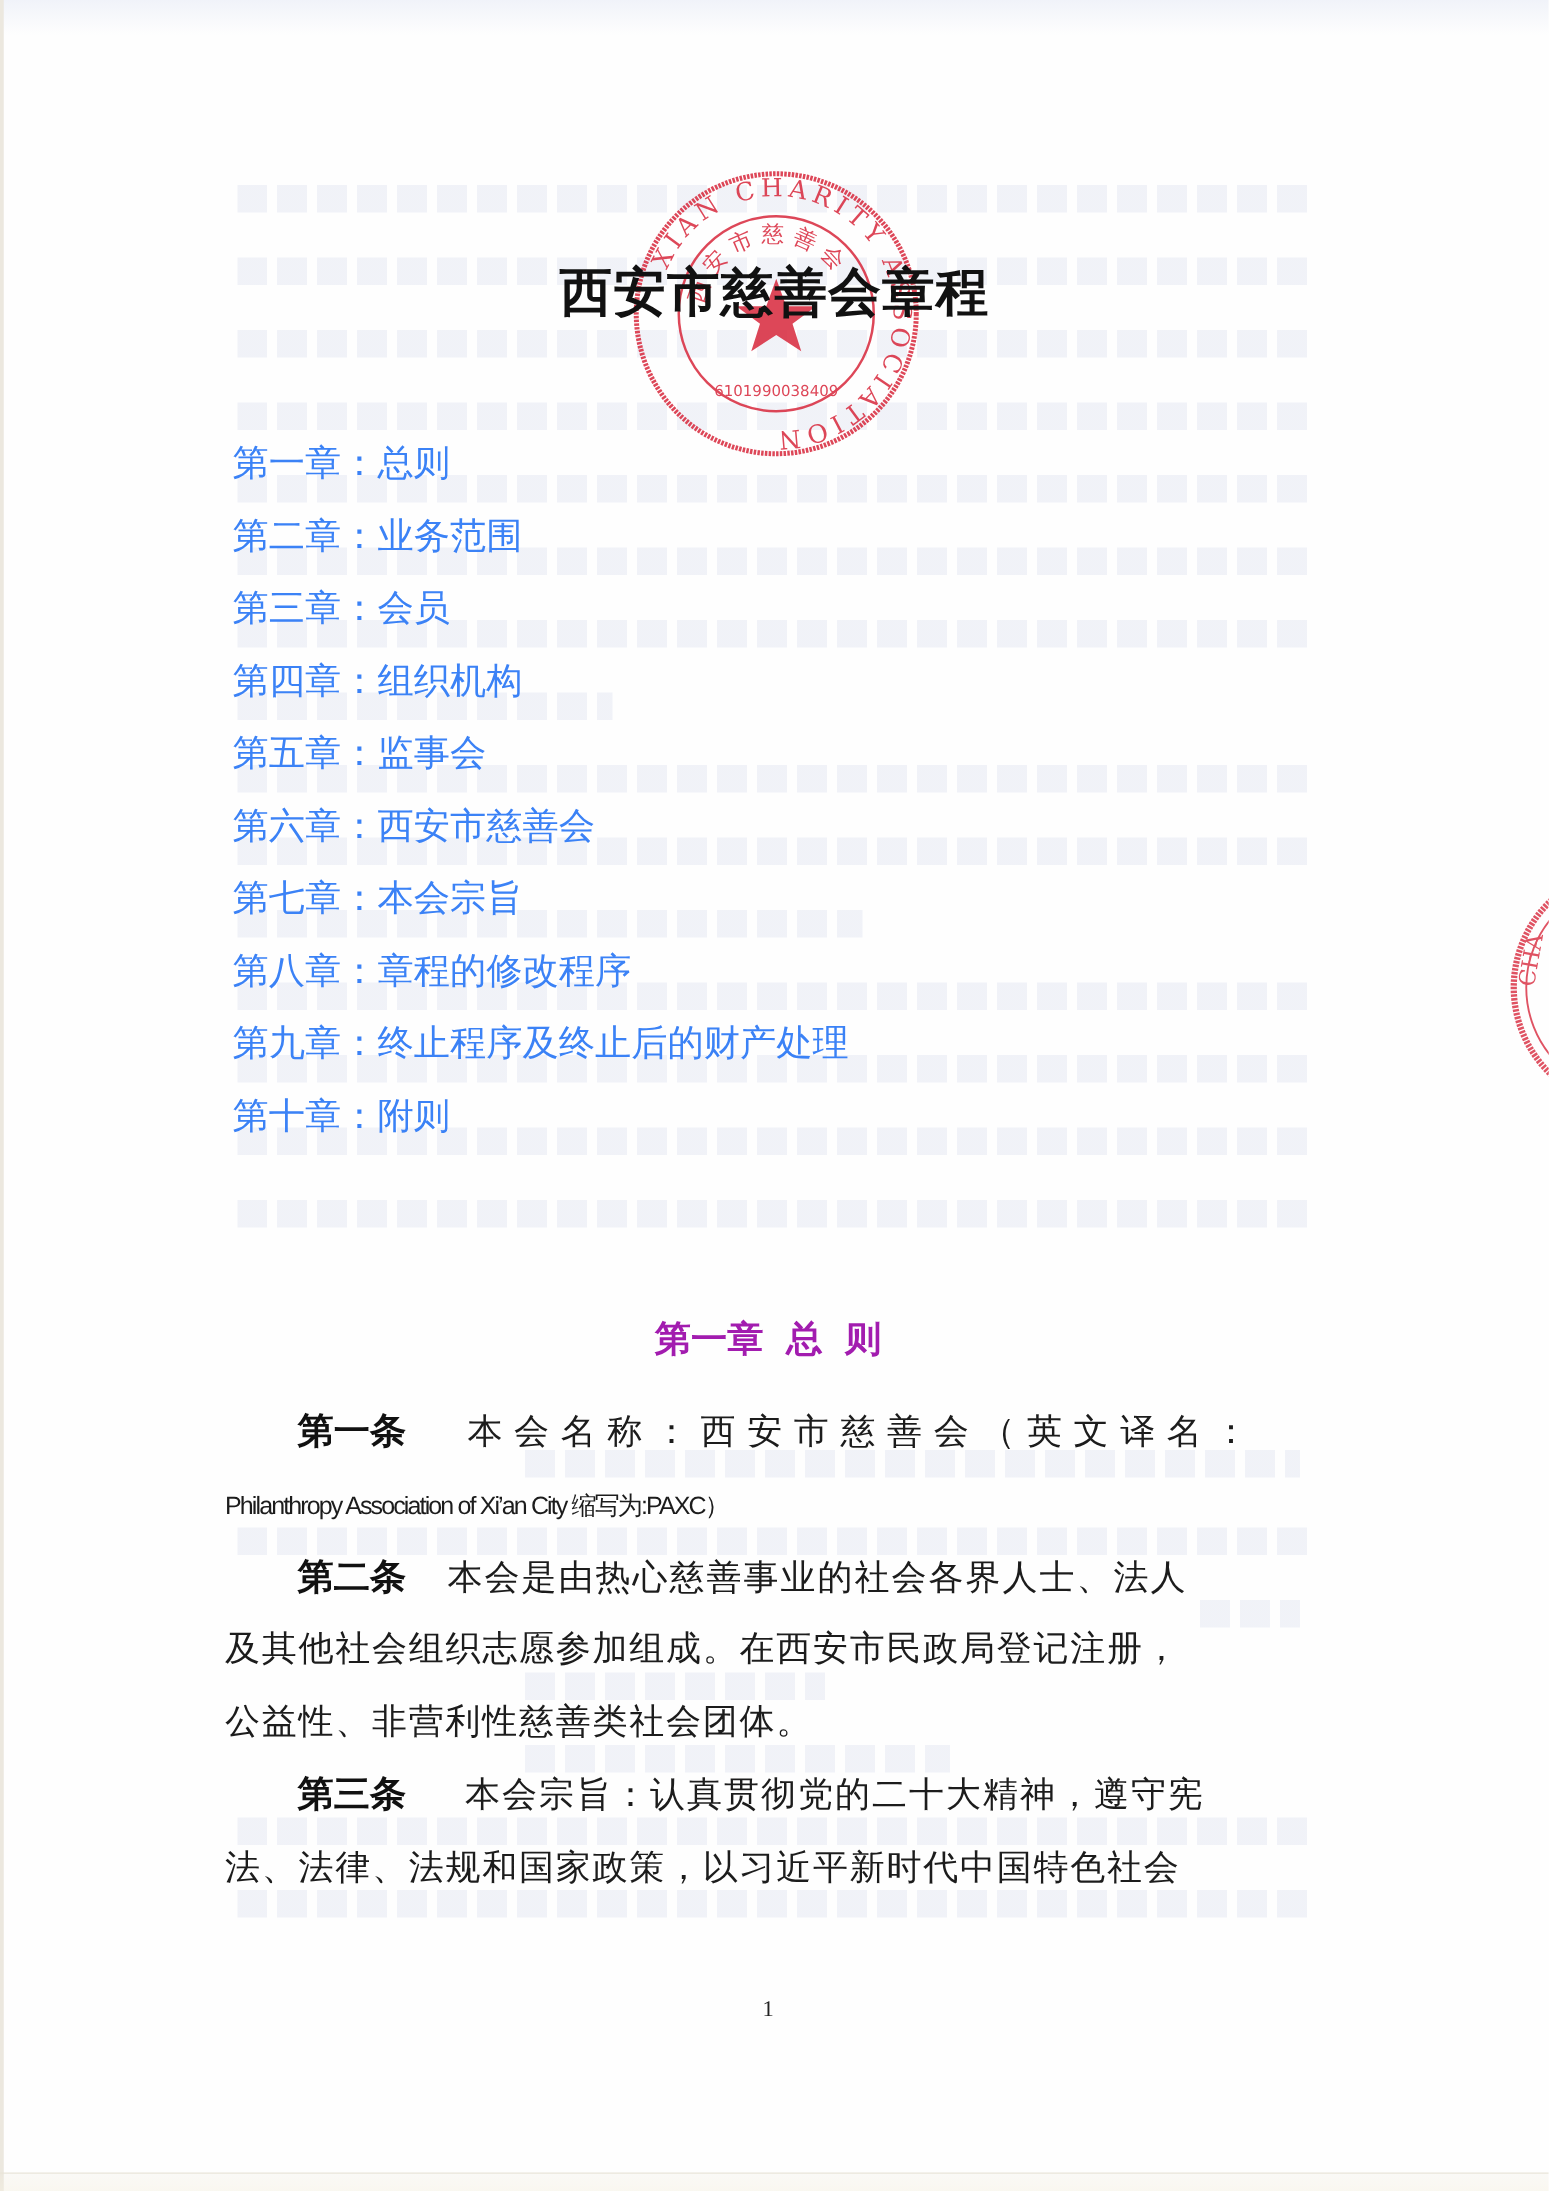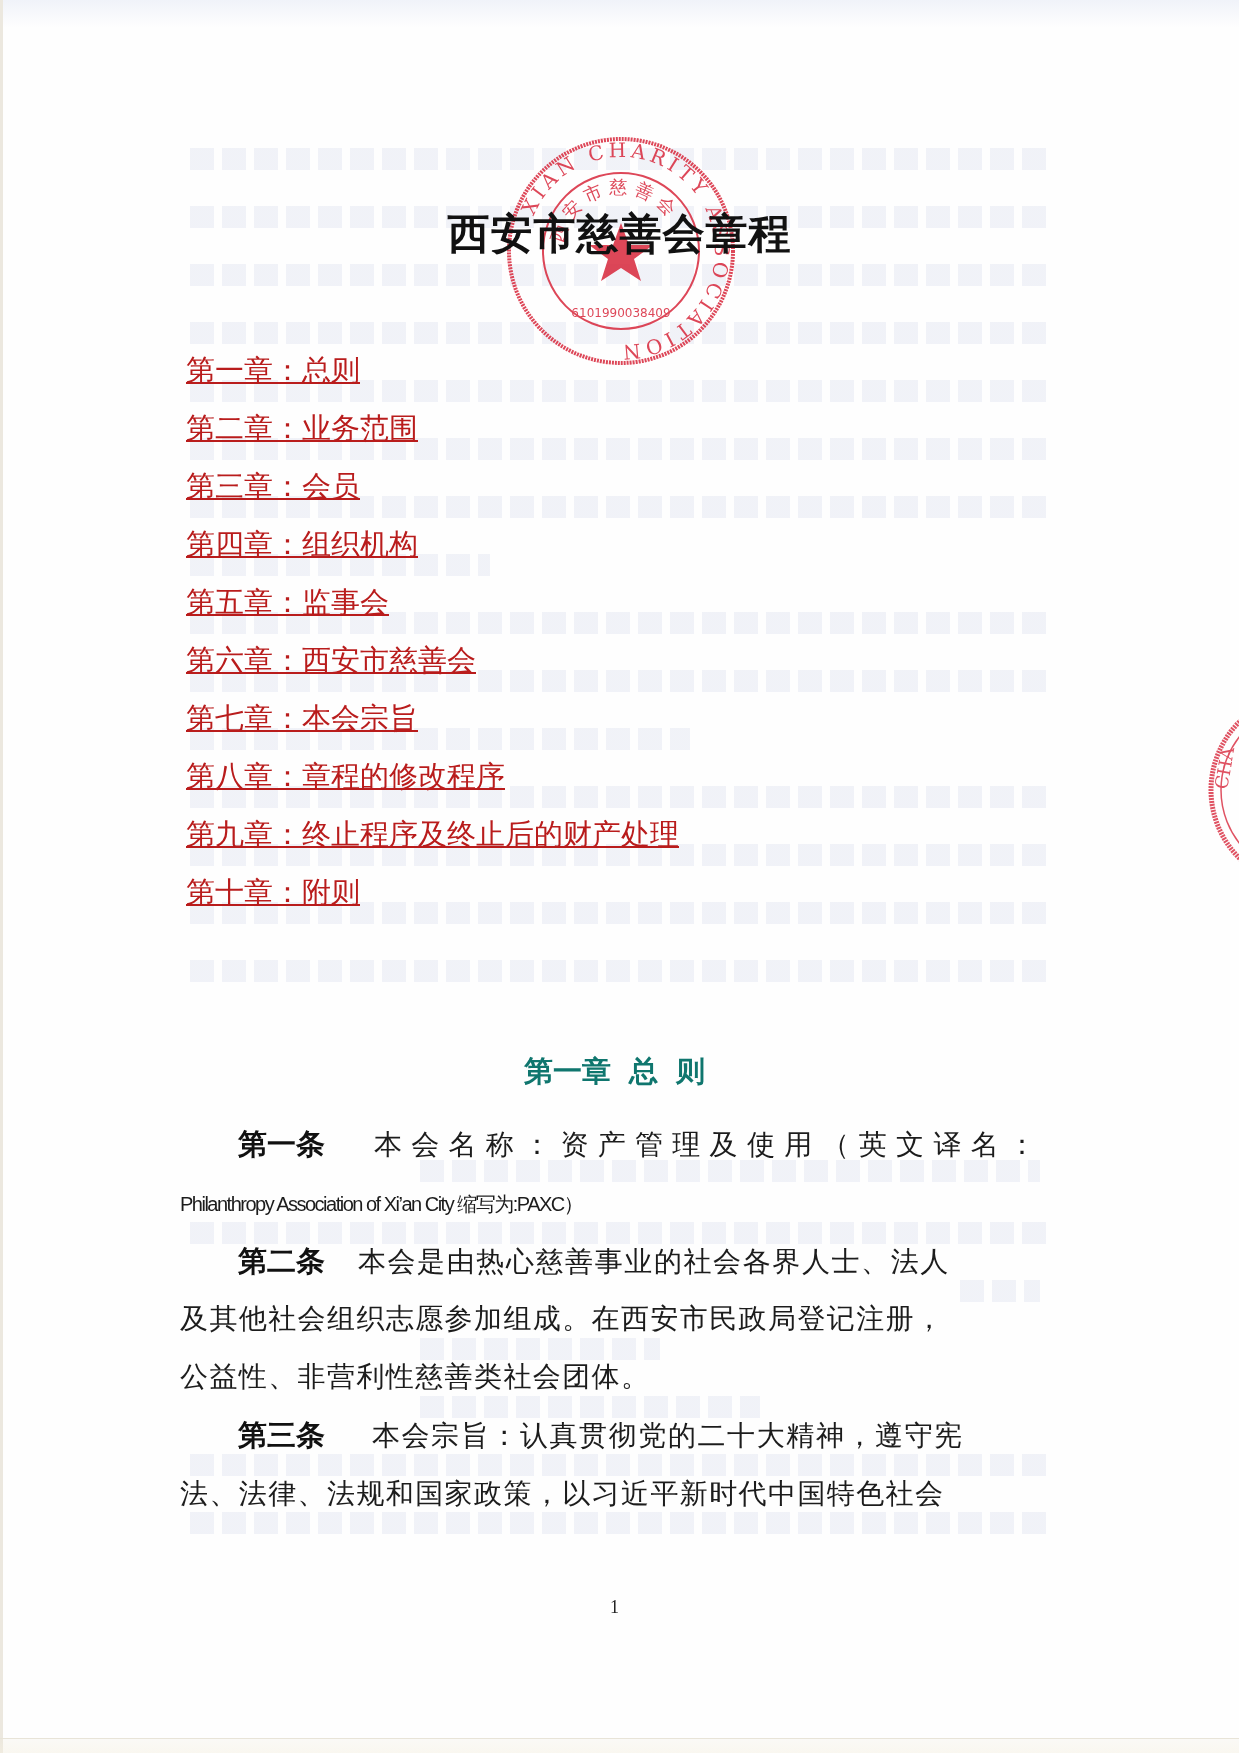--- a/index.html
+++ b/index.html
@@ -17,25 +17,25 @@
   .left-edge { position: absolute; left: 0; top: 0; width: 3px; height: 1753px; background: #ece8df; }
 
   
   .ghost { position: absolute; left: 190px; width: 860px; height: 22px;
     background: repeating-linear-gradient(90deg, rgba(170,180,215,0.16) 0 24px, rgba(255,255,255,0) 24px 32px); }
 
   .title { position: absolute; left: 0; width: 1239px; top: 206px; text-align: center;
     font-family: "DejaVu Sans", sans-serif; font-weight: bold; font-size: 42px; letter-spacing: 1px; color: #111; z-index: 3; }
 
   .toc { position: absolute; left: 186px; top: 352px; z-index: 3; }
-  .toc-item { font-size: 29px; height: 58px; line-height: 36px; color: #b91c1c; white-space: nowrap; text-decoration: underline; }
+  .toc-item { font-size: 29px; height: 58px; line-height: 36px; color: #3b82f6; white-space: nowrap; }
   .toc-item .num { letter-spacing: 0px; }
 
   .chapter-heading { position: absolute; left: 0; width: 1229px; top: 1052px; text-align: center;
-    font-size: 29px; font-weight: bold; color: #0f766e; word-spacing: 8px; z-index: 3; }
+    font-size: 29px; font-weight: bold; color: #a21caf; word-spacing: 8px; z-index: 3; }
 
   .body-text { position: absolute; left: 180px; width: 872px; top: 1115px; z-index: 3;
     font-family: "DejaVu Serif", serif; font-size: 28px; line-height: 58.3px; color: #1c1c1c; }
   .line { height: 58.3px; white-space: nowrap; overflow: visible; }
   .art { font-family: "DejaVu Sans", sans-serif; font-weight: bold; font-size: 29px; color: #111; }
   .indent { padding-left: 58px; }
   .wide { letter-spacing: 9.3px; }
   .mono { font-family: Liberation Sans, sans-serif; font-size: 20px; letter-spacing: -1.5px; margin-top: 36px; }
 
   .page-num { position: absolute; left: 0; width: 1229px; top: 1597px; text-align: center;
@@ -114,21 +114,21 @@
     <div class="toc-item"><span class="num">第九章：</span><span>终止程序及终止后的财产处理</span></div>
     <div class="toc-item"><span class="num">第十章：</span><span>附则</span></div>
   </div>
 
   <div class="chapter-heading">第一章 总 则</div>
 
   <div class="body-text">
 
     <div class="line indent">
       <span class="art">第一条</span>
-      <span style="display:inline-block;width:40px;"></span><span class="wide">本会名称：资产管理及使用（英文译名：</span>
+      <span style="display:inline-block;width:40px;"></span><span class="wide">本会名称：西安市慈善会（英文译名：</span>
     </div>
     <div class="line">
       <span class="mono">Philanthropy Association  of Xi’an  City 缩写为:PAXC）</span>
     </div>
 
     <div class="line indent">
       <span class="art">第二条</span>
       <span style="display:inline-block;width:24px;"></span><span style="letter-spacing:1.6px;">本会是由热心慈善事业的社会各界人士、法人</span>
     </div>
     <div class="line" style="letter-spacing:1.4px;">及其他社会组织志愿参加组成。在西安市民政局登记注册，</div>

